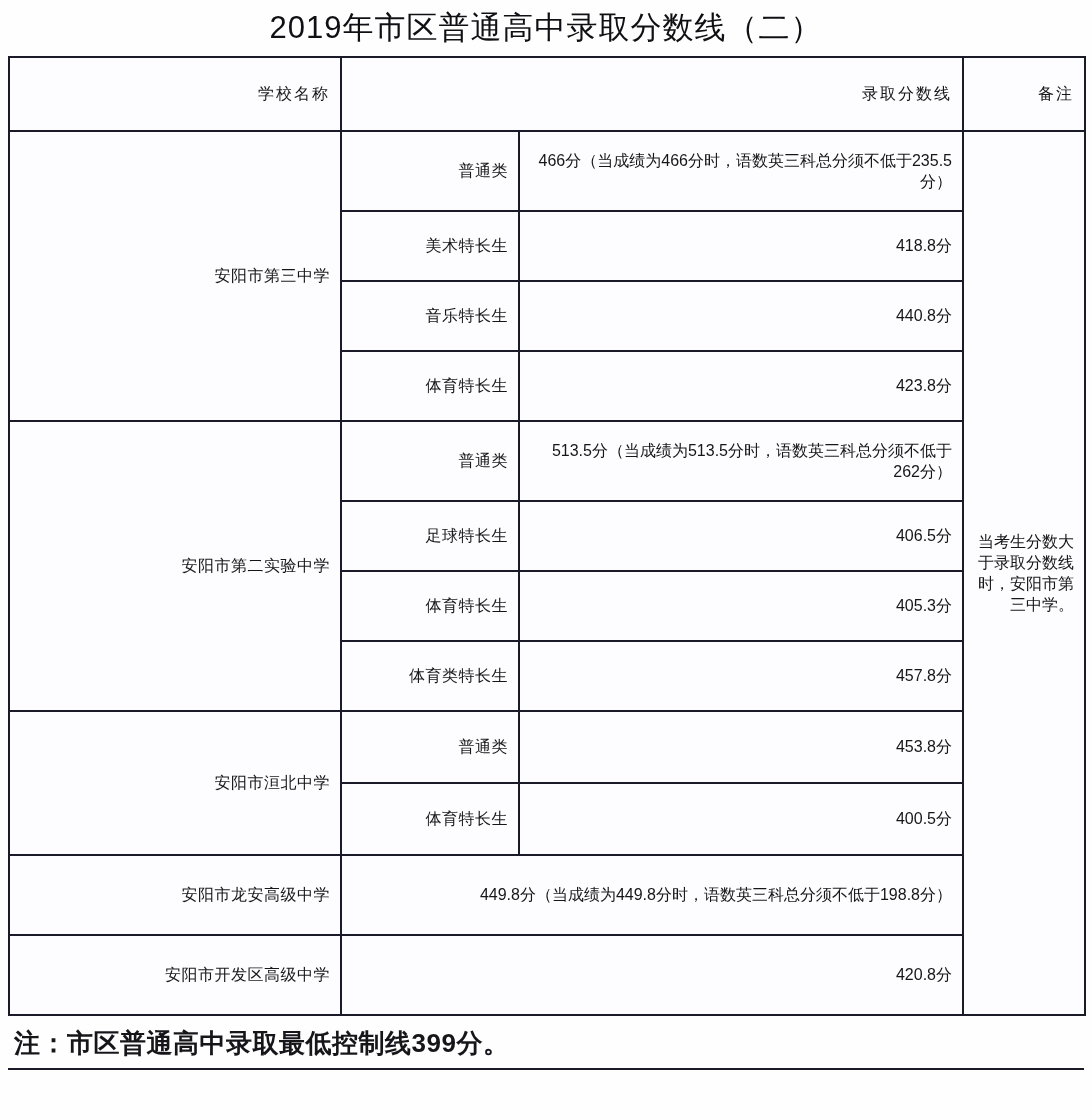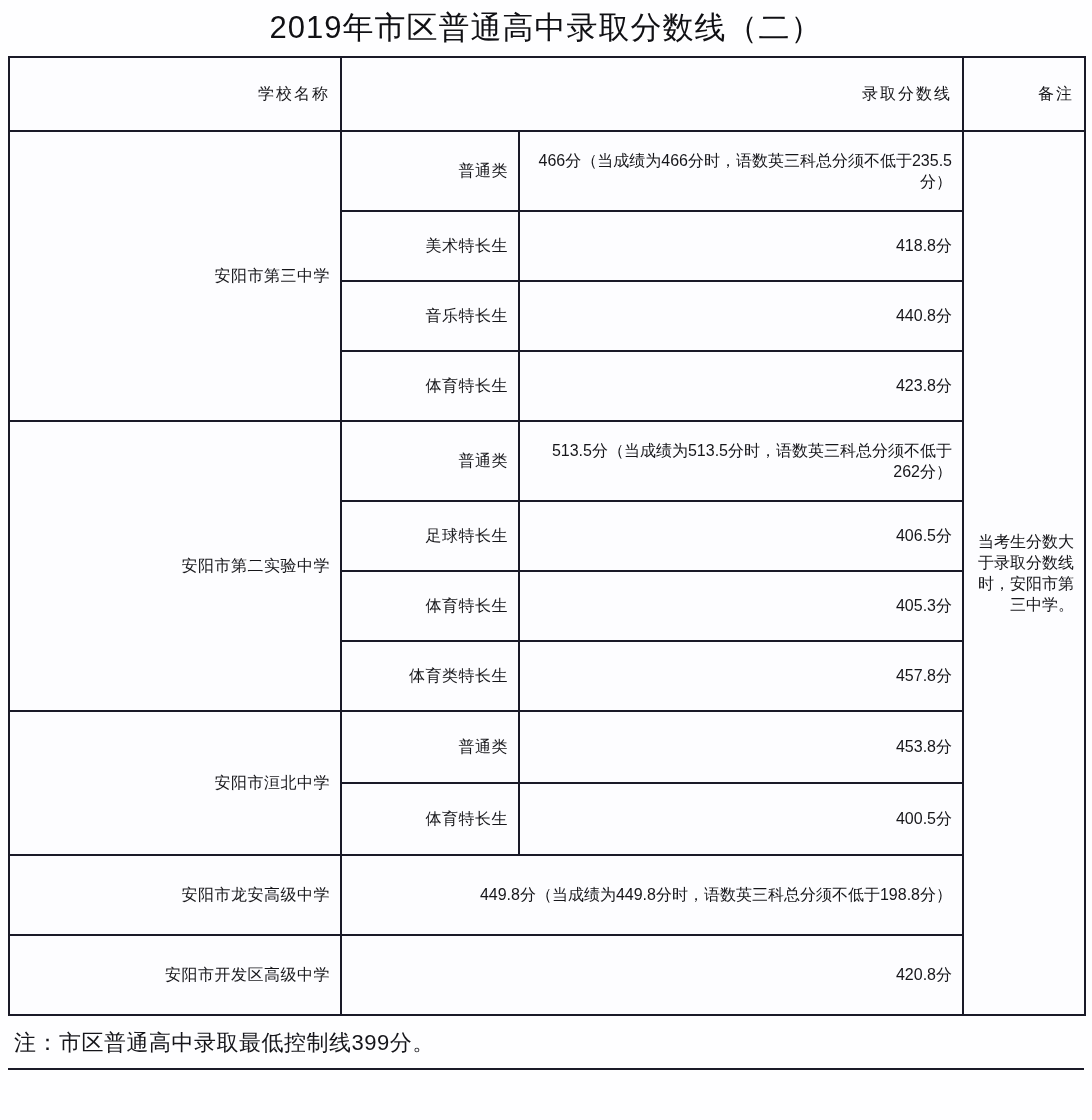--- a/index.html
+++ b/index.html
@@ -101,22 +101,22 @@
   }
 
   .r-tall td { height: 80px; }
   .r-mid  td { height: 70px; }
   .r-two  td { height: 72px; }
 
   
   .footnote {
     width: 1076px;
     margin-top: 10px;
-    font-size: 22px;
-    font-weight: normal;
+    font-size: 26px;
+    font-weight: bold;
     line-height: 34px;
     padding-left: 6px;
     color: #15151a;
     letter-spacing: 0.5px;
   }
   .bottom-rule {
     width: 1076px;
     border-top: 2px solid #1a1a28;
     margin-top: 8px;
   }

